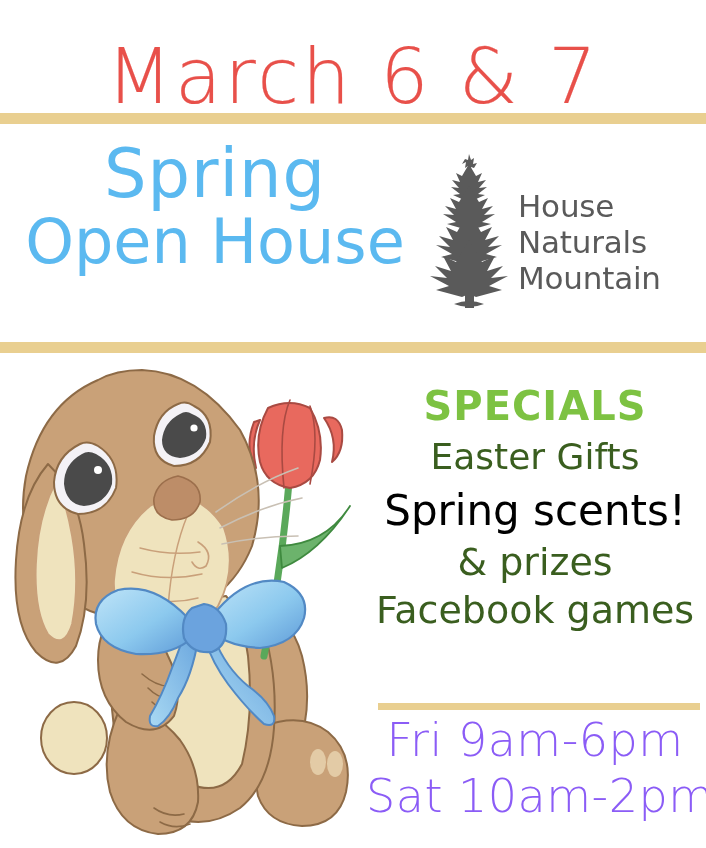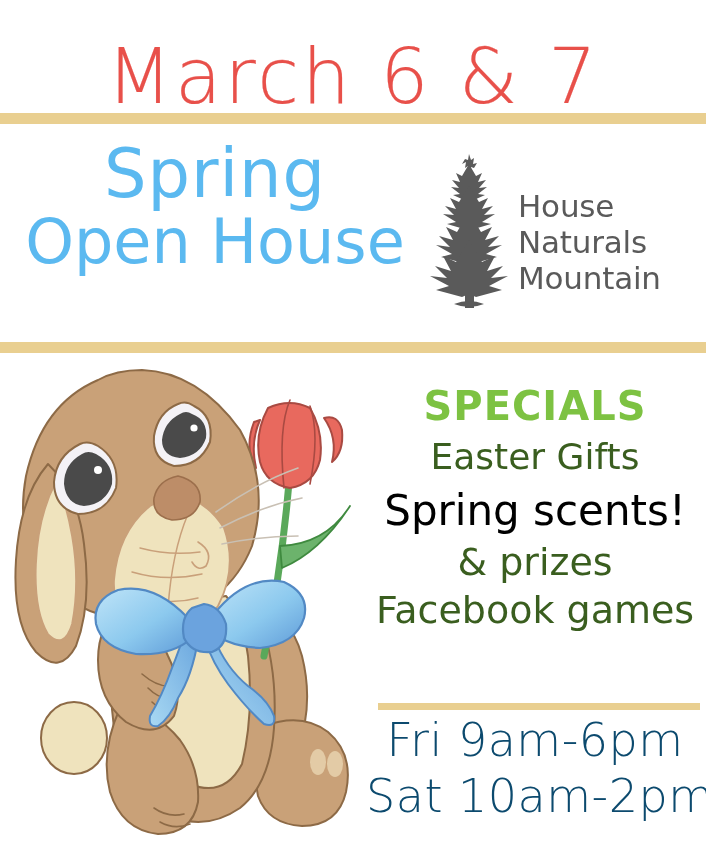--- a/index.html
+++ b/index.html
@@ -174,21 +174,21 @@
   
   .hours {
     position: absolute;
     left: 366px;
     top: 712px;
     width: 338px;
     text-align: center;
   }
   .hours-line {
     display: block;
-    color: #0c4a6e;
+    color: #8b5cf6;
     font-family: "DejaVu Sans", sans-serif;
     font-size: 46px;
     font-weight: 300;
     line-height: 56px;
     letter-spacing: 0.5px;
     white-space: nowrap;
   }
 </style>
 </head>
 <body>

